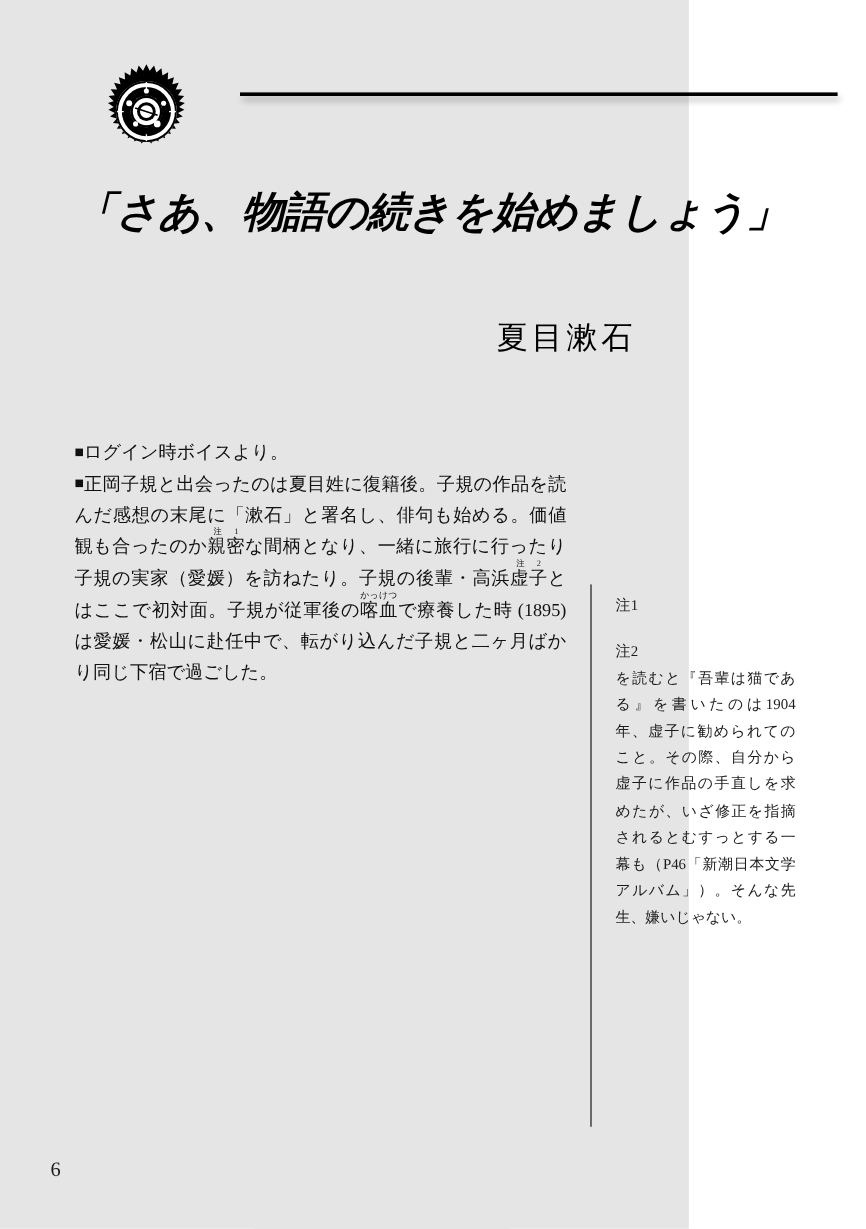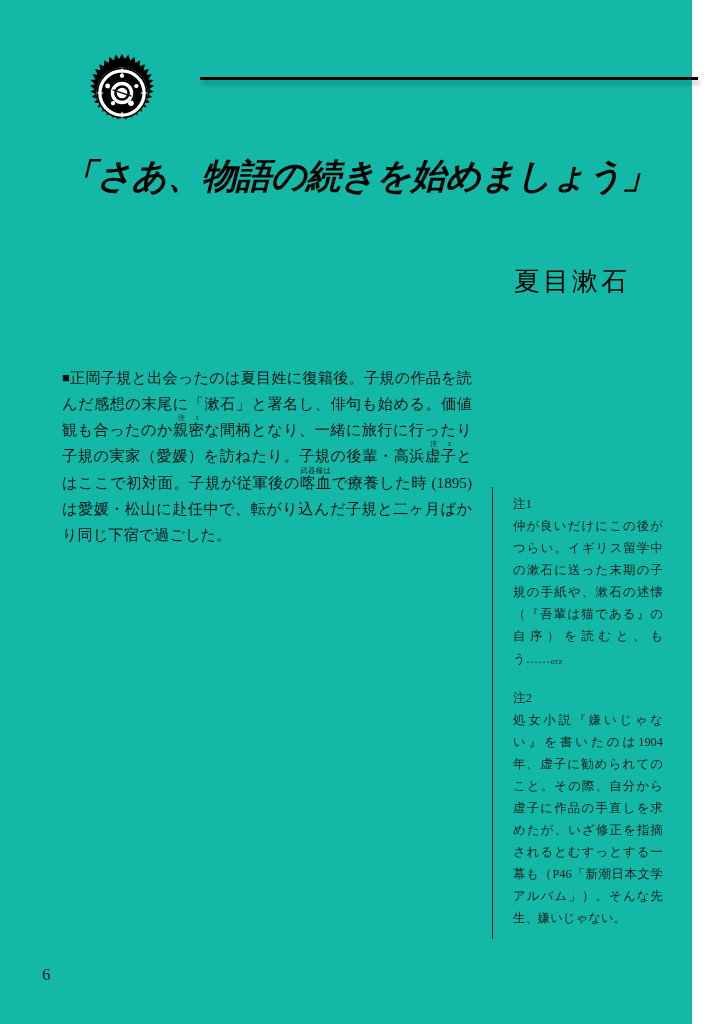--- a/index.html
+++ b/index.html
@@ -12,23 +12,23 @@
     height: 1024px;
     position: relative;
     font-family: "Liberation Serif", "DejaVu Serif", serif;
     color: #111111;
     overflow: hidden;
   }
 
   .page {
     position: absolute;
     inset: 0;
-    width: 692px;
+    width: 574px;
     height: 1024px;
-    background: #14b8a6;
+    background: #e5e5e5;
   }
 
   
   .header-ornament {
     position: absolute;
     left: 78px;
     top: 52px;
     width: 560px;
     height: 82px;
   }
@@ -61,21 +61,21 @@
     font-size: 35px;
     line-height: 1.18;
     letter-spacing: -0.5px;
     color: #000000;
     white-space: nowrap;
   }
 
   
   .author-name {
     position: absolute;
-    right: 62px;
+    right: 44px;
     top: 264px;
     font-size: 26px;
     letter-spacing: 3px;
     color: #000000;
     font-family: "Liberation Serif", "DejaVu Serif", serif;
   }
 
   
   .content-area {
     position: absolute;
@@ -217,33 +217,33 @@
     <span class="header-rule"></span>
   </div>
 
   <h1 class="doc-title">「さあ、物語の続きを始めましょう」</h1>
 
   <div class="author-name">夏目漱石</div>
 
   <div class="content-area">
 
     <div class="main-column">
-      <p><span class="bullet-sq">■</span>正岡子規と出会ったのは夏目姓に復籍後。子規の作品を読んだ感想の末尾に「漱石」と署名し、俳句も始める。価値観も合ったのか<ruby class="note-mark">親密<rt>注1</rt></ruby>な間柄となり、一緒に旅行に行ったり子規の実家（愛媛）を訪ねたり。子規の後輩・高浜<ruby class="note-mark">虚子<rt>注2</rt></ruby>とはここで初対面。子規が従軍後の<ruby>喀血<rt>武器種は</rt></ruby>で療養した時 (1895) は愛媛・松山に赴任中で、転がり込んだ子規と二ヶ月ばかり同じ下宿で過ごした。</p>
+      <p><span class="bullet-sq">■</span>ログイン時ボイスより。</p>
+      <p><span class="bullet-sq">■</span>正岡子規と出会ったのは夏目姓に復籍後。子規の作品を読んだ感想の末尾に「漱石」と署名し、俳句も始める。価値観も合ったのか<ruby class="note-mark">親密<rt>注1</rt></ruby>な間柄となり、一緒に旅行に行ったり子規の実家（愛媛）を訪ねたり。子規の後輩・高浜<ruby class="note-mark">虚子<rt>注2</rt></ruby>とはここで初対面。子規が従軍後の<ruby>喀血<rt>かっけつ</rt></ruby>で療養した時 (1895) は愛媛・松山に赴任中で、転がり込んだ子規と二ヶ月ばかり同じ下宿で過ごした。</p>
     </div>
 
     <div class="column-divider"></div>
 
     <div class="side-column">
       <p class="side-note">
         <span class="note-label">注1</span>
-        <span class="note-body"><span>仲が良いだけにこの後がつらい。イギリス留学中の漱石に送った末期の子規の手紙や、漱石の述懐（『吾輩は猫である』の自序）を読むと、もう……</span><span class="orz">orz</span></span>
       </p>
       <p class="side-note">
         <span class="note-label">注2</span>
-        <span class="note-body">処女小説『嫌いじゃない』を書いたのは1904 年、虚子に勧められてのこと。その際、自分から虚子に作品の手直しを求めたが、いざ修正を指摘されるとむすっとする一幕も（P46「新潮日本文学アルバム」）。そんな先生、嫌いじゃない。</span>
+        <span class="note-body">を読むと『吾輩は猫である』を書いたのは1904 年、虚子に勧められてのこと。その際、自分から虚子に作品の手直しを求めたが、いざ修正を指摘されるとむすっとする一幕も（P46「新潮日本文学アルバム」）。そんな先生、嫌いじゃない。</span>
       </p>
     </div>
 
   </div>
 
   <div class="page-number">6</div>
 
 </div>
 
 </body></html>

